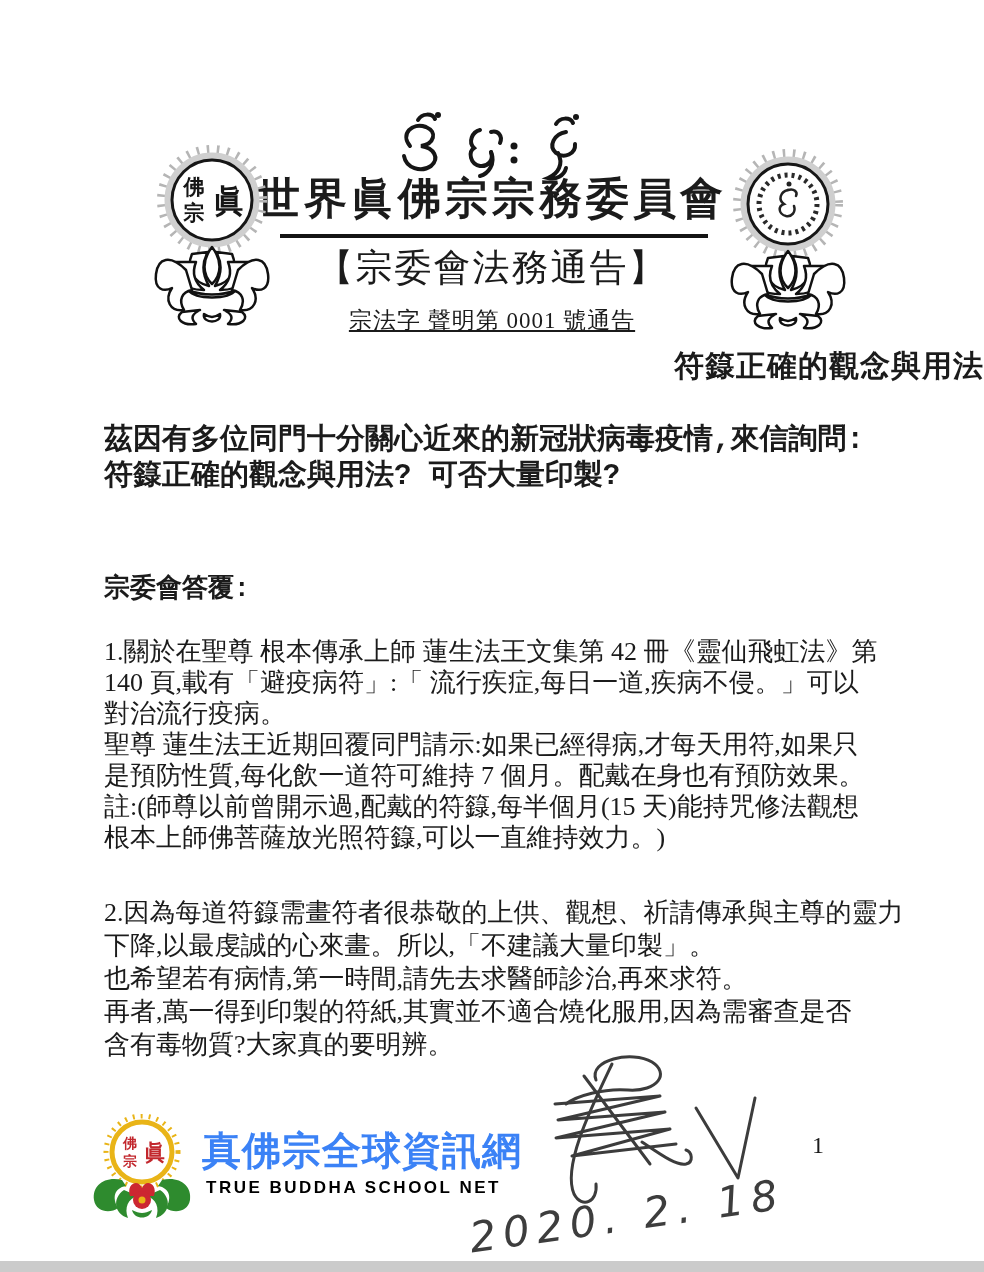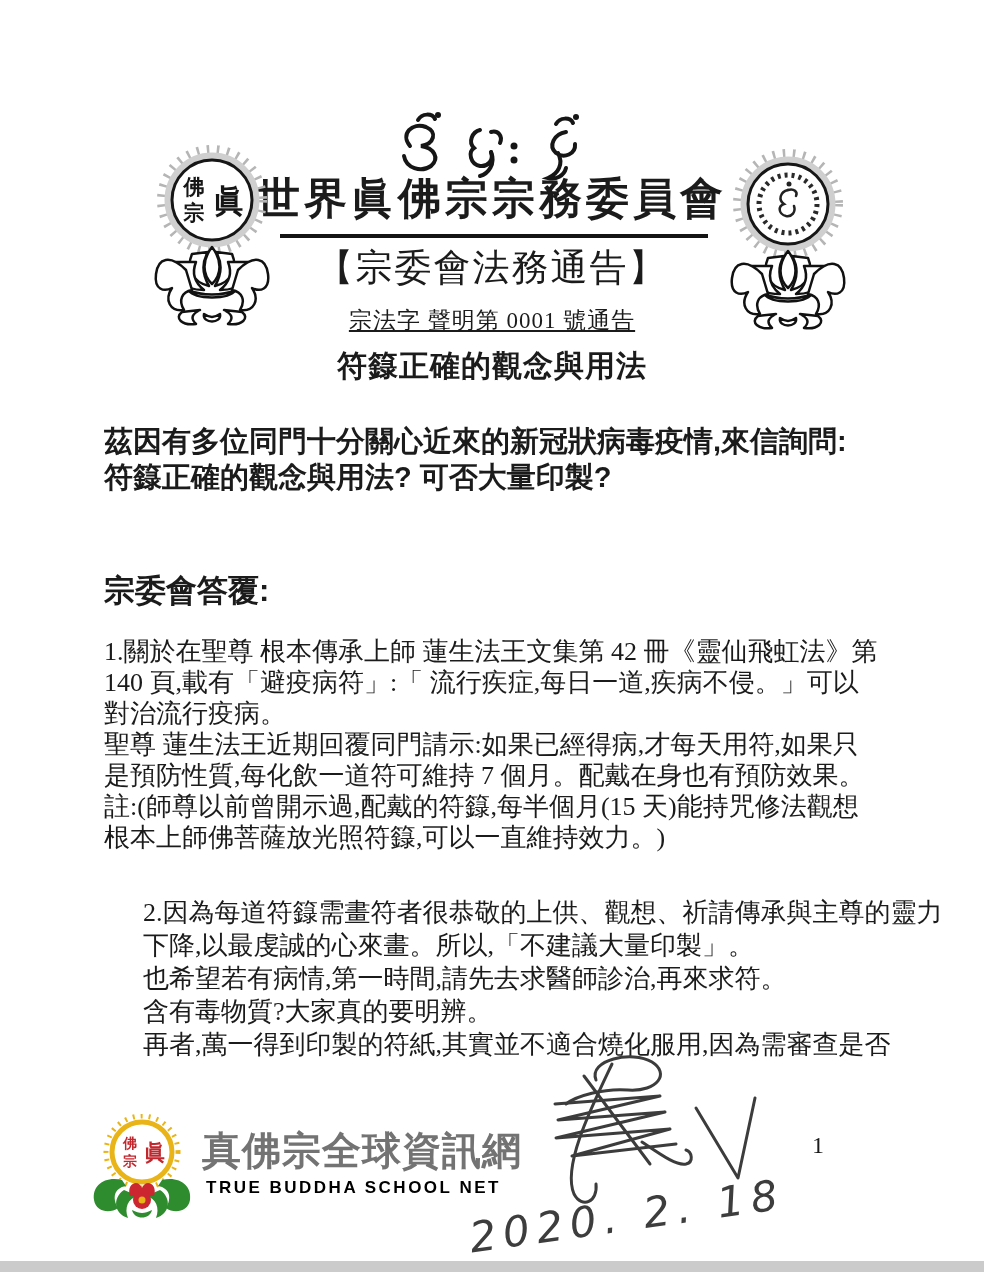--- a/index.html
+++ b/index.html
@@ -7,35 +7,35 @@
        font-family:"Liberation Serif","DejaVu Serif",serif;color:#1b1b1b;}
   .abs{position:absolute;}
   .center{left:0;width:984px;text-align:center;}
   .serif{font-family:"Liberation Serif","DejaVu Serif",serif;}
   .gothic{font-family:"Liberation Sans","DejaVu Sans",sans-serif;font-weight:bold;}
 
   .org-title{top:170px;font-size:43px;font-weight:bold;letter-spacing:4px;}
   .org-underline{left:280px;top:234px;width:428px;height:4px;background:#141414;}
   .notice-type{top:243px;font-size:37px;letter-spacing:2px;}
   .notice-number{top:305px;font-size:23px;letter-spacing:1px;text-decoration:underline;}
-  .doc-title{top:346px;font-size:30px;font-weight:bold;letter-spacing:1px;}
+  .doc-title{top:346px;font-size:30px;font-weight:bold;letter-spacing:1px;text-align:right;}
 
-  .intro{left:104px;top:423px;width:800px;font-size:29px;line-height:36px;}
-  .reply-label{left:104px;top:570px;font-size:31px;}
+  .intro{left:104px;top:423px;width:800px;font-size:29px;line-height:36px;font-family:Liberation Mono, monospace;}
+  .reply-label{left:104px;top:570px;font-size:26px;font-family:Liberation Mono, monospace;}
   .answer1{left:104px;top:636px;width:800px;font-size:26px;line-height:31px;}
-  .answer2{left:104px;top:896px;width:800px;font-size:26px;line-height:33px;margin-left:39px;}
+  .answer2{left:104px;top:896px;width:800px;font-size:26px;line-height:33px;}
   .t-line{white-space:nowrap;}
 
   .seal{width:125px;height:192px;}
   .seal-left{left:150px;top:142px;}
   .seal-right{left:726px;top:146px;}
   .tibetan{left:388px;top:108px;}
 
   .logo-badge{left:88px;top:1114px;}
-  .logo-zh{left:202px;top:1124px;font-size:39px;font-weight:bold;color:#737373;letter-spacing:1px;
+  .logo-zh{left:202px;top:1124px;font-size:39px;font-weight:bold;color:#3b82f6;letter-spacing:1px;
            font-family:"Liberation Serif","DejaVu Serif",serif;}
   .logo-en{left:206px;top:1178px;font-size:17px;font-weight:bold;color:#000000;letter-spacing:2.5px;
            font-family:"Liberation Sans","DejaVu Sans",sans-serif;}
 
   .signature{left:500px;top:1046px;}
   .hand-date{left:468px;top:1190px;width:340px;font-size:42px;color:#3d3d3d;
              font-style:italic;letter-spacing:7px;transform:rotate(-8deg);
              font-family:"DejaVu Sans","Liberation Sans",sans-serif;}
   .page-number{left:812px;top:1132px;font-size:24px;}
   .bottom-strip{left:0;top:1261px;width:984px;height:11px;background:#cbcbcb;}
@@ -134,22 +134,22 @@
     <div class="t-line">聖尊 蓮生法王近期回覆同門請示:如果已經得病,才每天用符,如果只</div>
     <div class="t-line">是預防性質,每化飲一道符可維持 7 個月。配戴在身也有預防效果。</div>
     <div class="t-line">註:(師尊以前曾開示過,配戴的符籙,每半個月(15 天)能持咒修法觀想</div>
     <div class="t-line">根本上師佛菩薩放光照符籙,可以一直維持效力。)</div>
   </div>
 
   <div class="abs answer2 serif">
     <div class="t-line">2.因為每道符籙需畫符者很恭敬的上供、觀想、祈請傳承與主尊的靈力</div>
     <div class="t-line">下降,以最虔誠的心來畫。所以,「不建議大量印製」。</div>
     <div class="t-line">也希望若有病情,第一時間,請先去求醫師診治,再來求符。</div>
+    <div class="t-line">再者,萬一得到印製的符紙,其實並不適合燒化服用,因為需審查是否</div>
     <div class="t-line">含有毒物質?大家真的要明辨。</div>
-    <div class="t-line">再者,萬一得到印製的符紙,其實並不適合燒化服用,因為需審查是否</div>
   </div>
 
   <svg class="abs logo-badge" width="108" height="112" viewBox="0 0 108 112">
     <circle cx="54" cy="38" r="36" fill="none" stroke="#e9b417" stroke-width="5" stroke-dasharray="2 6"></circle>
     <circle cx="54" cy="38" r="30" fill="#ffffff" stroke="#e9b417" stroke-width="5"></circle>
     <text x="42" y="34" font-size="14" font-weight="bold" text-anchor="middle" fill="#c2272d">佛</text>
     <text x="42" y="52" font-size="14" font-weight="bold" text-anchor="middle" fill="#c2272d">宗</text>
     <text x="67" y="46" font-size="22" font-weight="bold" text-anchor="middle" fill="#c2272d">眞</text>
     <g fill="#2e8b2e">
       <path d="M34,66 C16,62 4,72 6,86 C8,98 22,100 30,94 C24,84 26,74 38,72 Z"></path>

